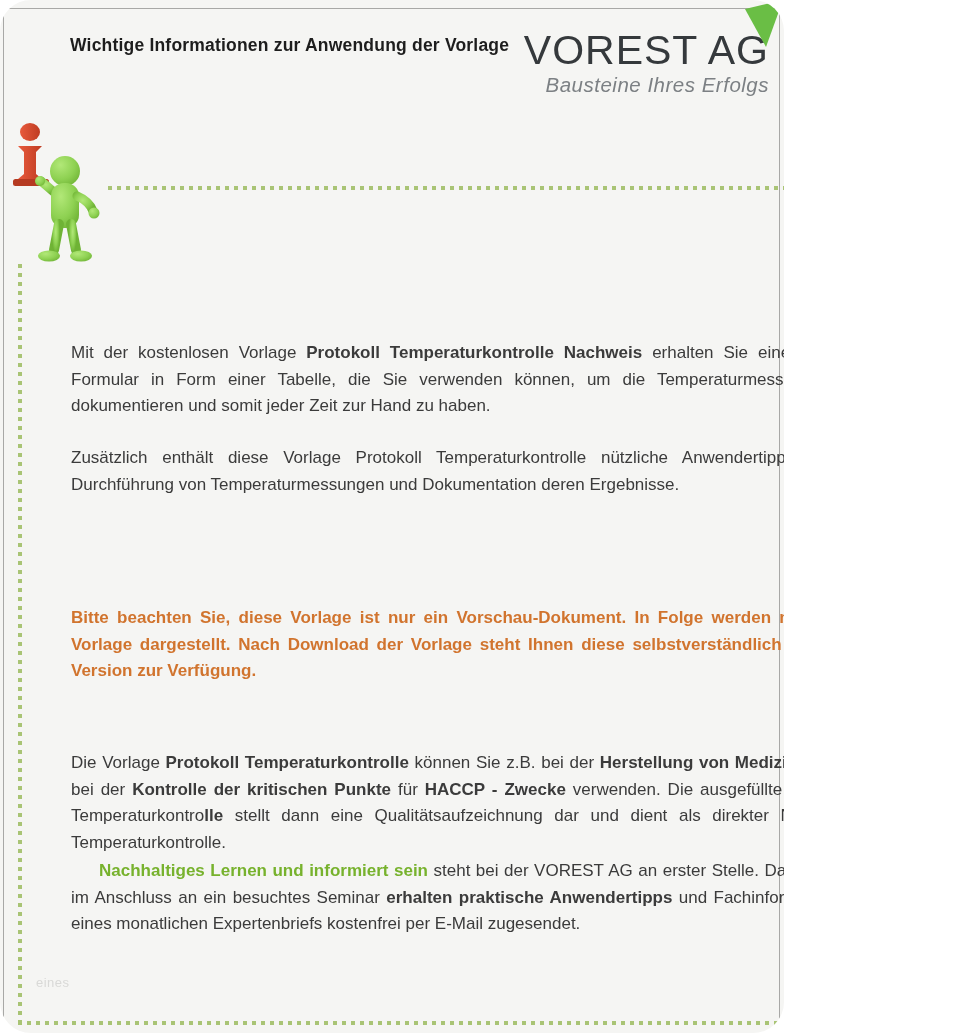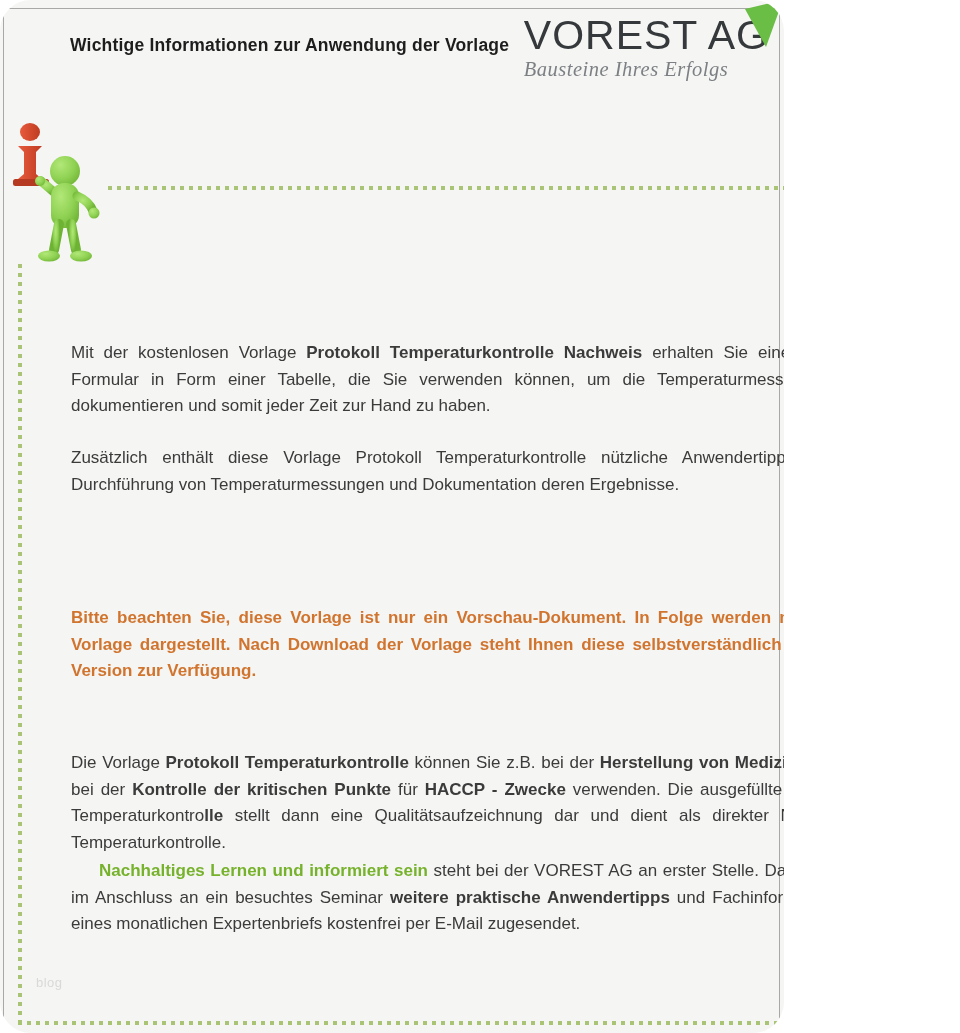--- a/index.html
+++ b/index.html
@@ -17,28 +17,28 @@
     border:1px solid #a8a8a6;
     border-bottom:none;
     pointer-events:none;
   }
   .doc-title{
     position:absolute;left:70px;top:35px;
     font-size:17.5px;font-weight:bold;color:#1d1d1d;
     letter-spacing:.2px;
   }
   
-  .logo{position:absolute;top:13px;right:15px;text-align:left;}
+  .logo{position:absolute;top:28px;right:15px;text-align:right;}
   .logo-text{
     font-size:41px;line-height:45px;color:#35393c;
     letter-spacing:1px;font-weight:400;
   }
   .logo-tagline{
     font-size:20.5px;line-height:23px;color:#7c8084;
-    font-style:italic;letter-spacing:.5px;font-family:Liberation Serif, serif;
+    font-style:italic;letter-spacing:.5px;
   }
   .logo-triangle{position:absolute;left:742px;top:0px;}
   
   .dot-h,.dot-v{position:absolute;}
   .dot-h{height:4px;background-image:repeating-linear-gradient(to right,#a9c475 0,#a9c475 4px,transparent 4px,transparent 9px);}
   .dot-v{width:4px;background-image:repeating-linear-gradient(to bottom,#a9c475 0,#a9c475 4px,transparent 4px,transparent 9px);}
   .dot-top{left:108px;top:186px;width:849px;}
   .dot-right{left:951px;top:186px;height:839px;}
   .dot-bottom{left:18px;top:1021px;width:937px;}
   .dot-left{left:18px;top:264px;height:757px;}
@@ -104,16 +104,16 @@
 
   <div class="dot-h dot-top"></div>
   <div class="dot-v dot-right"></div>
   <div class="dot-h dot-bottom"></div>
   <div class="dot-v dot-left"></div>
 
   <p class="para p2"><span>Zusätzlich enthält diese Vorlage Protokoll Temperaturkontrolle nützliche Anwendertipps bezüglich der Durchführung von Temperaturmessungen und Dokumentation deren Ergebnisse.</span></p>
   <p class="para p1"><span>Mit der kostenlosen Vorlage </span><span class="b">Protokoll Temperaturkontrolle Nachweis</span><span> erhalten Sie eine standardisiertes Formular in Form einer Tabelle, die Sie verwenden können, um die Temperaturmessungen genau zu dokumentieren und somit jeder Zeit zur Hand zu haben.</span></p>
   <p class="para p3"><span class="b" style="color: rgb(209, 116, 46);">Bitte beachten Sie, diese Vorlage ist nur ein Vorschau-Dokument. In Folge werden nur Auszüge der Vorlage dargestellt. Nach Download der Vorlage steht Ihnen diese selbstverständlich als vollständige Version zur Verfügung.</span></p>
   <p class="para p4"><span>Die Vorlage </span><span class="b">Protokoll Temperaturkontrolle</span><span> können Sie z.B. bei der </span><span class="b">Herstellung von Medizinprodukten</span><span> oder bei der </span><span class="b">Kontrolle der kritischen Punkte</span><span> für </span><span class="b">HACCP - Zwecke</span><span> verwenden. Die ausgefüllte Vorlage Protokoll Temperaturkontro</span><span class="b">lle</span><span> stellt dann eine Qualitätsaufzeichnung dar und dient als direkter Nachweis für die Temperaturkontrolle.</span></p>
-  <p class="para p5"><span class="b" style="color: rgb(119, 178, 45); margin-left: 28px;">Nachhaltiges Lernen und informiert sein</span><span> steht bei der VOREST AG an erster Stelle. Daher werden Ihnen im Anschluss an ein besuchtes Seminar </span><span class="b">weitere praktische Anwendertipps</span><span> und Fachinformationen in Form eines monatlichen Expertenbriefs kostenfrei per E-Mail zugesendet.</span></p>
+  <p class="para p5"><span class="b" style="color: rgb(119, 178, 45); margin-left: 28px;">Nachhaltiges Lernen und informiert sein</span><span> steht bei der VOREST AG an erster Stelle. Daher werden Ihnen im Anschluss an ein besuchtes Seminar </span><span class="b">erhalten praktische Anwendertipps</span><span> und Fachinformationen in Form eines monatlichen Expertenbriefs kostenfrei per E-Mail zugesendet.</span></p>
 
-  <div class="watermark">blog</div>
+  <div class="watermark">eines</div>
 </div>
 
 </body></html>

